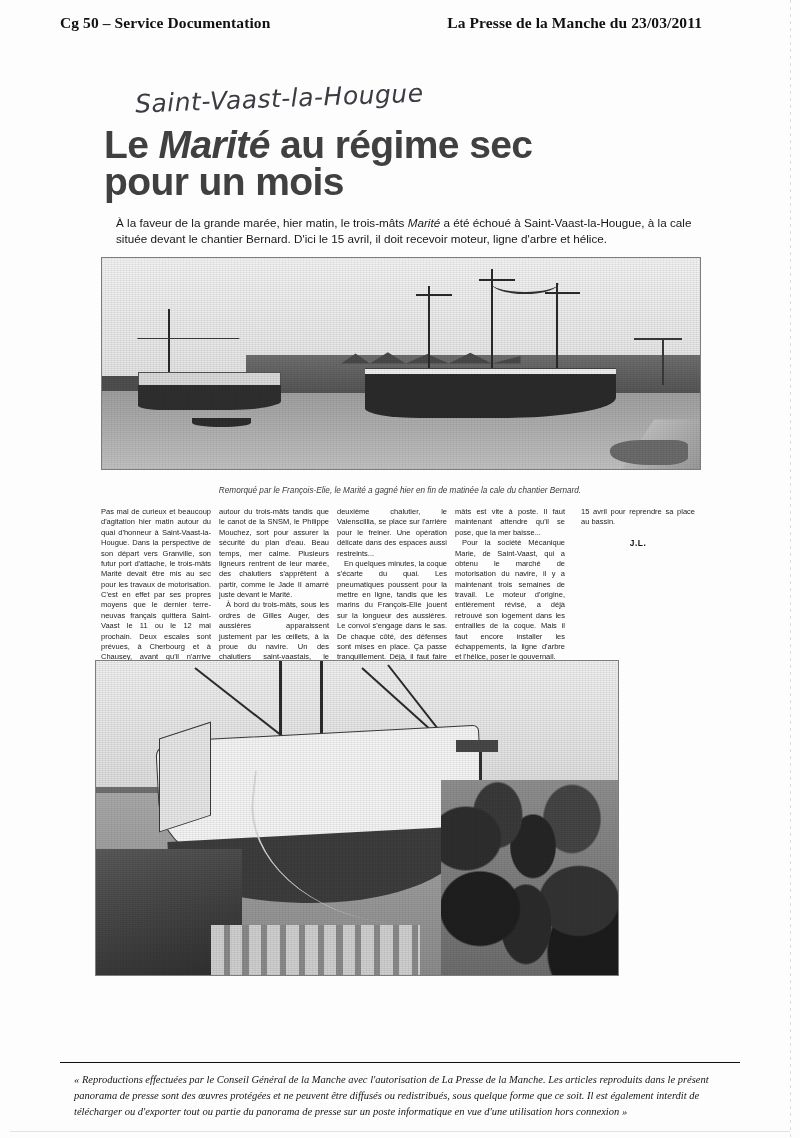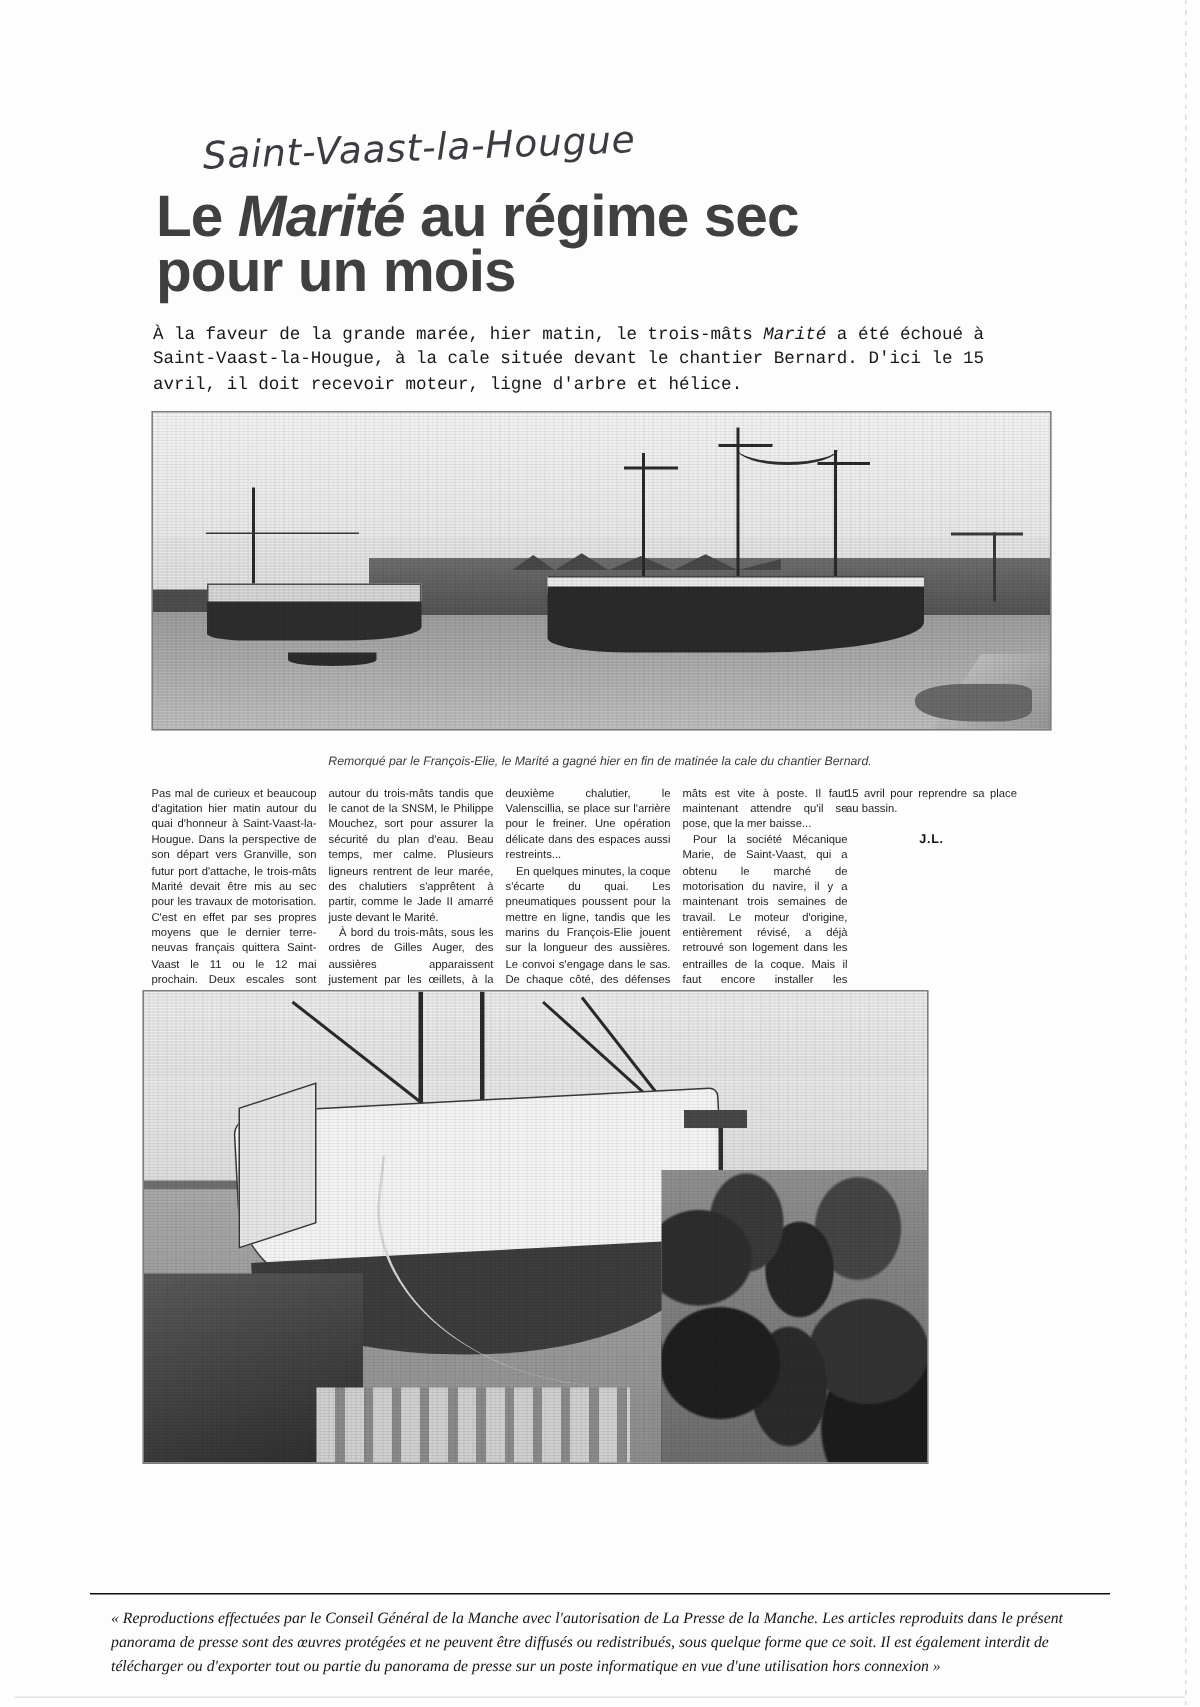--- a/index.html
+++ b/index.html
@@ -51,23 +51,23 @@
     font-family:"Liberation Sans",sans-serif;
     font-weight:bold;
     font-size:39px;line-height:.96;
     letter-spacing:-.6px;
     color:#404040;
     margin:0 0 0 6px;
     width:470px;
   }
   .headline .ital{font-style:italic;}
   .lede{
-    margin:14px 0 0 4px;width:592px;
+    margin:14px 0 0 18px;width:592px;
     font-size:11.7px;line-height:1.42;color:#171717;
-    font-family:Liberation Mono, monospace;
+    font-family:Liberation Sans, sans-serif;
   }
   .lede .ital{font-style:italic;}
 
   
   .photo{
     position:relative;border:1px solid #7d7d7d;background:#cfcfcf;overflow:hidden;
   }
   .photo-1{
     margin:9px 0 0 3px;width:598px;height:211px;
   }
@@ -173,21 +173,21 @@
   .col{
     position:absolute;top:0;width:110px;
     font-size:7.5px;line-height:1.385;text-align:justify;color:#1c1c1c;
   }
   .col p{margin:0;}
   .col p + p{text-indent:7px;}
   .c1{left:0;}
   .c2{left:118px;}
   .c3{left:236px;}
   .c4{left:354px;}
-  .c5{left:463px;width:114px;}
+  .c5{left:480px;width:114px;}
 
   .photo2-wrap{position:absolute;left:95px;top:660px;width:522px;}
 
   
   .footer-rule{
     position:absolute;left:60px;right:60px;top:1062px;height:1px;background:#111;
   }
   .footer{
     position:absolute;left:74px;top:1072px;width:650px;
     font-family:"Liberation Serif",serif;
@@ -196,20 +196,24 @@
   }
 </style>
 </head>
 <body>
 
 <div class="page">
 
   <div class="scan-edge"></div>
   <div class="scan-edge-b"></div>
 
+  <div class="doc-header">
+    <div class="left">Cg 50 – Service Documentation</div>
+    <div class="right">La Presse de la Manche du 23/03/2011</div>
+  </div>
 
   <div class="handwriting">Saint-Vaast-la-Hougue</div>
 
   <div class="article">
 
     <h1 class="headline"><span>Le </span><span class="ital">Marité</span><span> au régime sec pour un mois</span></h1>
 
     <p class="lede"><span>À la faveur de la grande marée, hier matin, le trois-mâts </span><span class="ital">Marité</span><span> a été échoué à Saint-Vaast-la-Hougue, à la cale située devant le chantier Bernard. D'ici le 15 avril, il doit recevoir moteur, ligne d'arbre et hélice.</span></p>
 
     <div class="photo photo-1">

